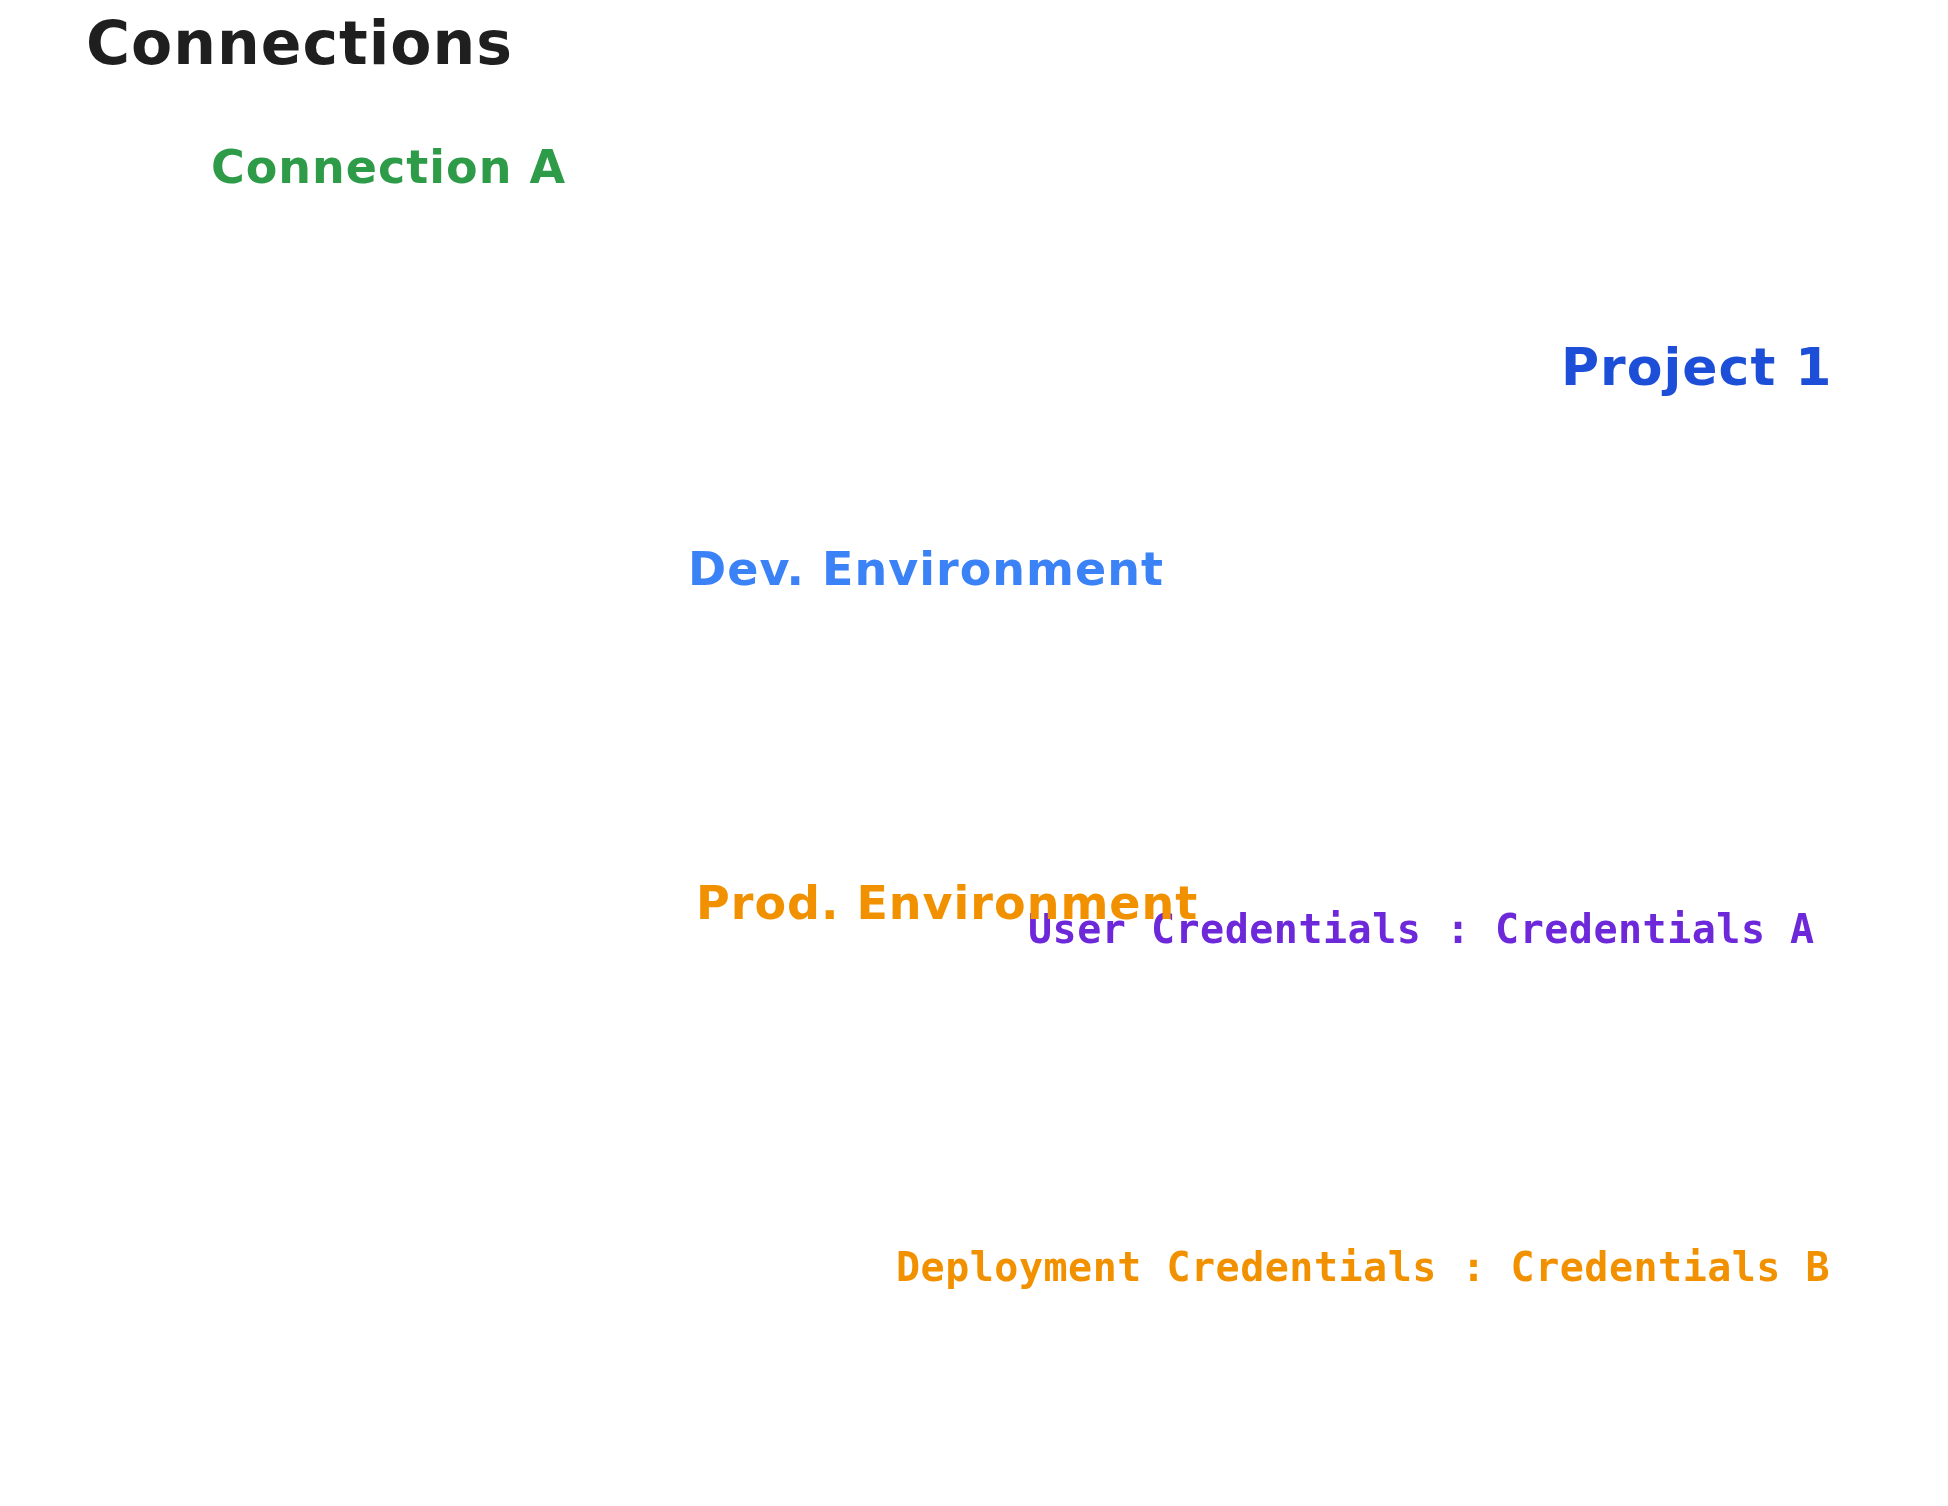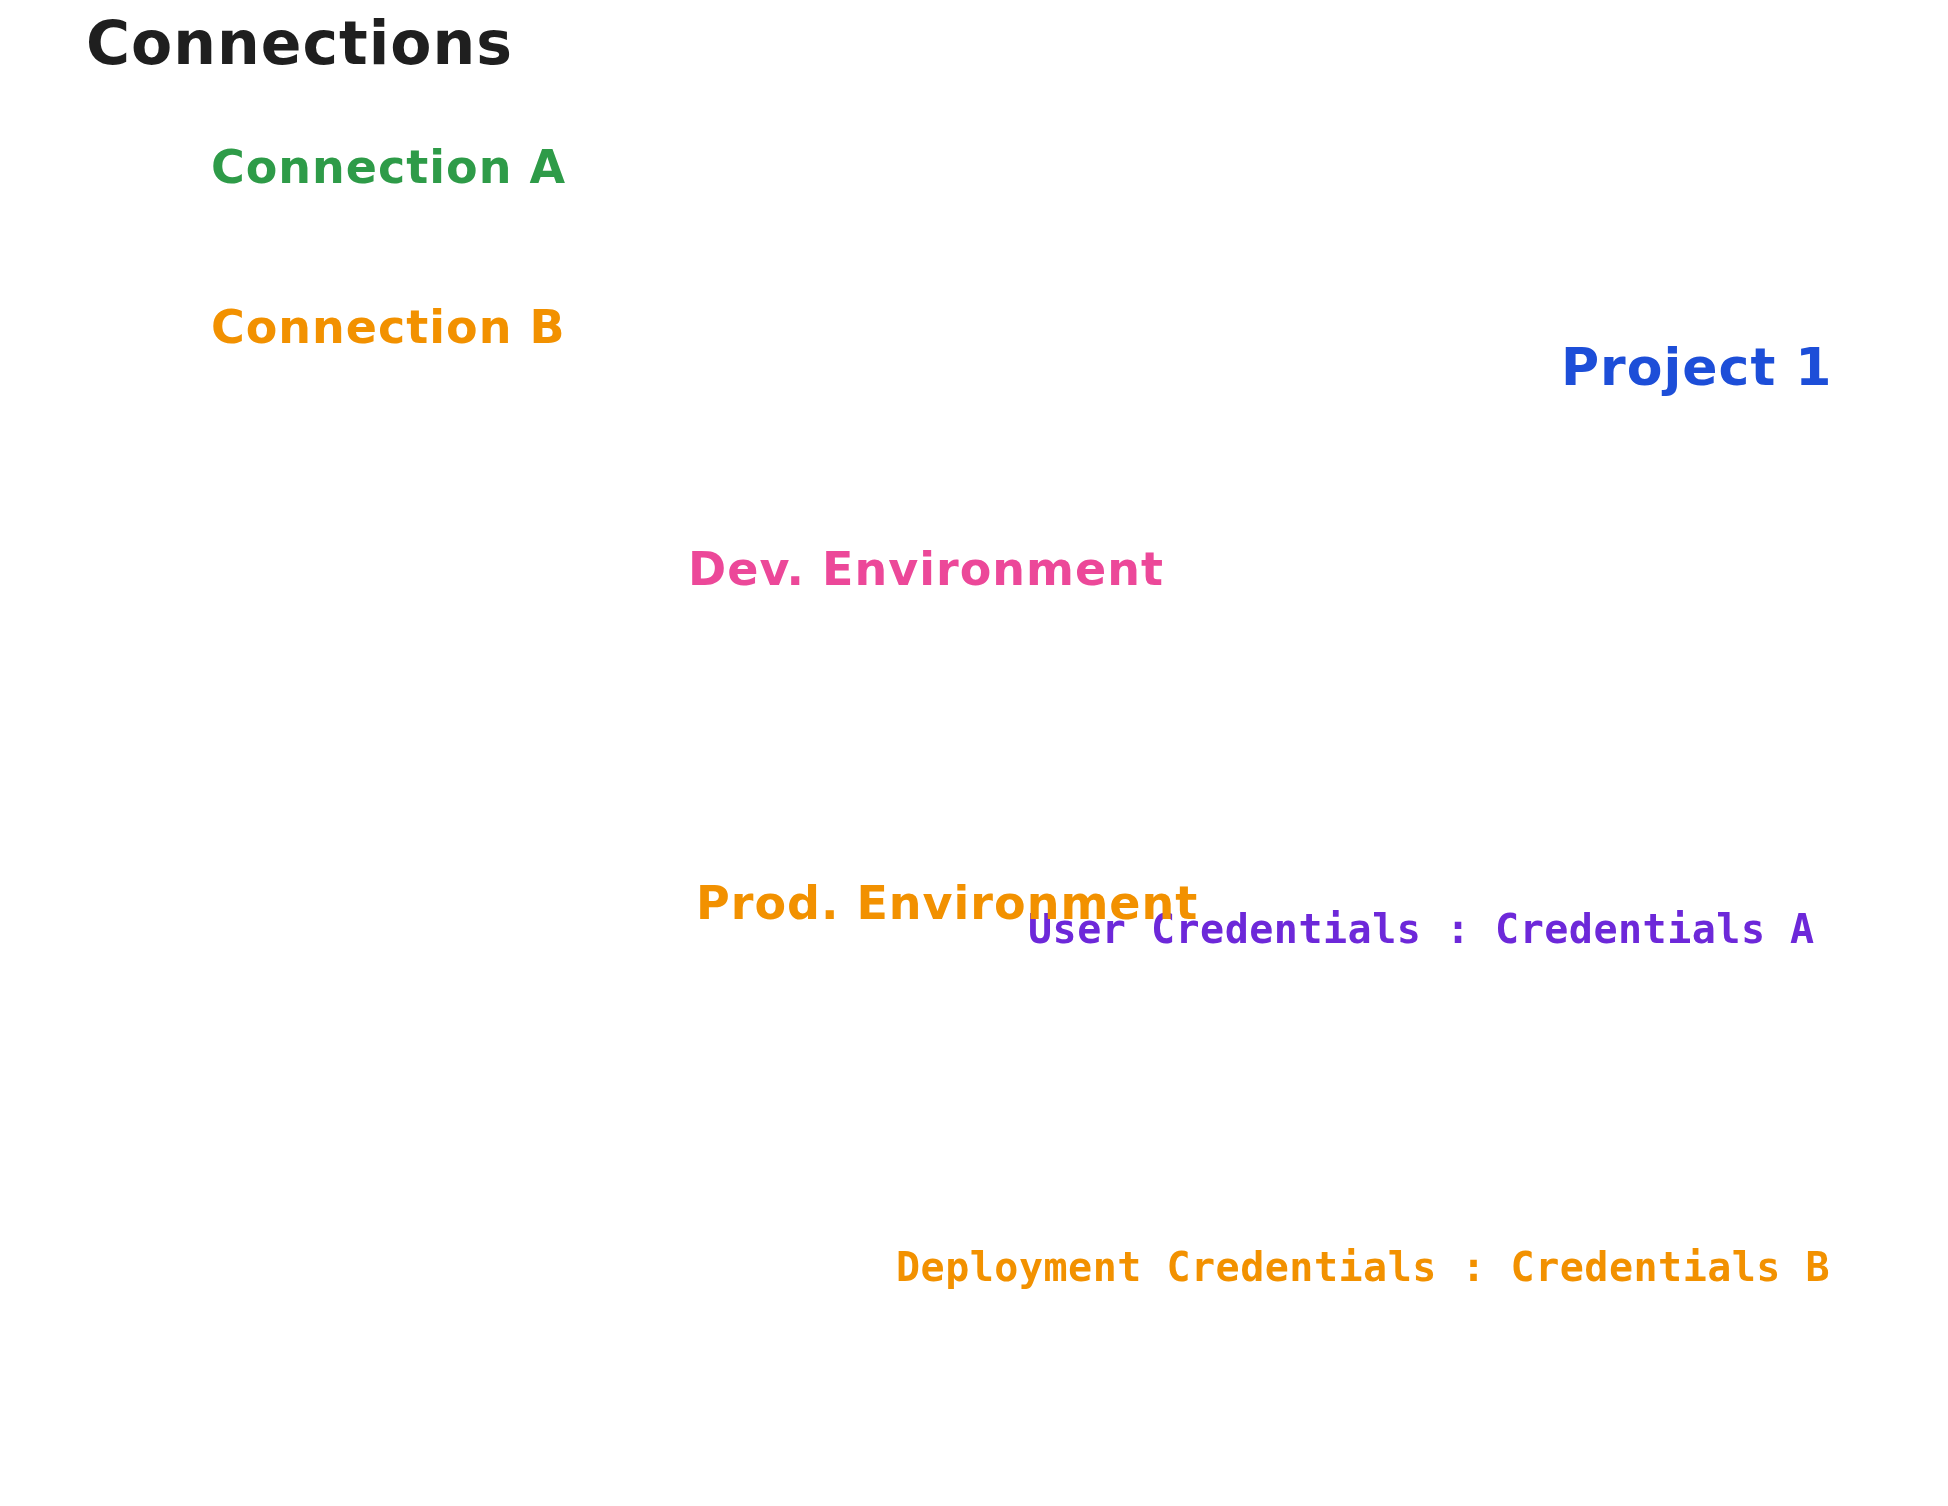--- a/index.html
+++ b/index.html
@@ -19,21 +19,21 @@
   }
   .label-conn-b{
     left:183px; top:300px; font-size:46px; color:#F29100; font-weight:600;
     font-family:"DejaVu Sans",sans-serif; letter-spacing:1px;
   }
   .label-project{
     left:1533px; top:337px; font-size:52px; color:#1d4ed8; font-weight:700;
     font-family:"DejaVu Sans",sans-serif; letter-spacing:1px;
   }
   .label-dev-env{
-    left:660px; top:542px; font-size:46px; color:#ec4899; font-weight:600;
+    left:660px; top:542px; font-size:46px; color:#3b82f6; font-weight:600;
     font-family:"DejaVu Sans",sans-serif; letter-spacing:1px;
   }
   .label-prod-env{
     left:668px; top:876px; font-size:46px; color:#F29100; font-weight:600;
     font-family:"DejaVu Sans",sans-serif; letter-spacing:1px;
   }
   .cred-dev{
     left:1000px; top:906px; font-size:40px; color:#6d28d9; font-weight:700;
     font-family:"DejaVu Sans Mono",monospace; letter-spacing:0.5px;
   }
@@ -44,21 +44,20 @@
 </style>
 </head>
 <body>
 
 <div id="stage">
 
   <div class="txt title-connections">Connections</div>
 
   <div class="txt label-conn-a">Connection A</div>
 
-  <div class="txt label-conn-b">Connection B</div>
 
   <div class="txt label-project">Project 1</div>
 
   <div class="txt label-dev-env">Dev. Environment</div>
 
   <div class="txt cred-dev">User Credentials : Credentials A</div>
 
   <div class="txt label-prod-env">Prod. Environment</div>
 
   <div class="txt cred-prod">Deployment Credentials : Credentials B</div>

